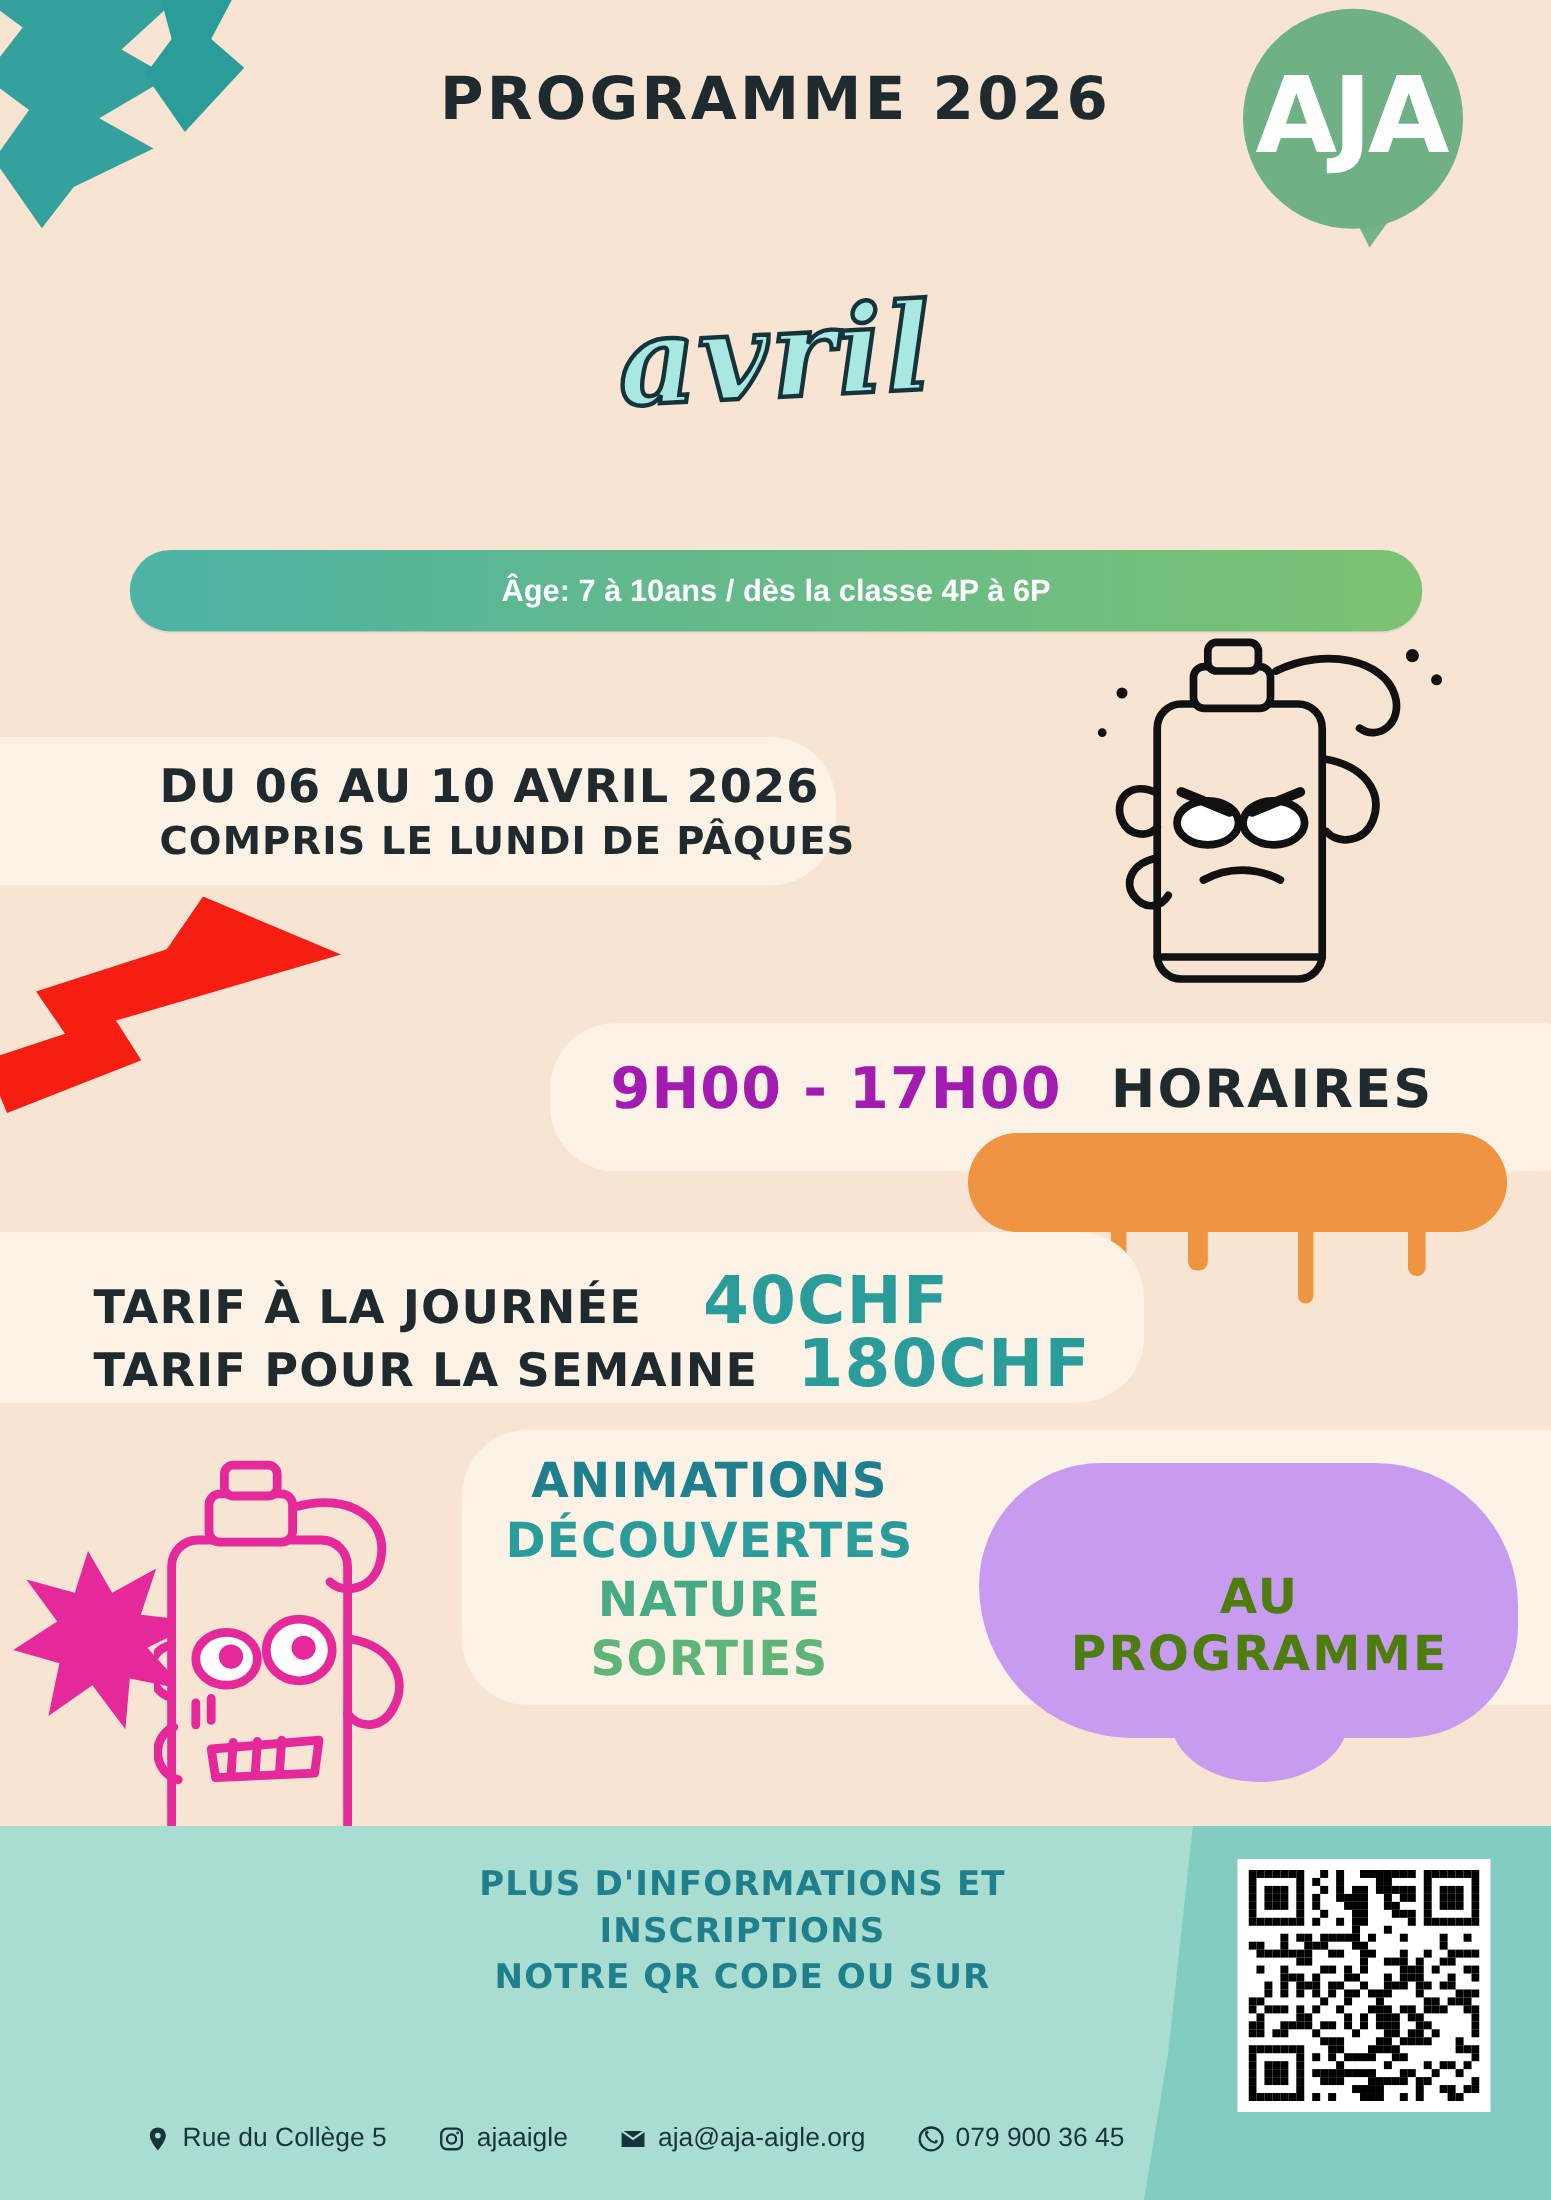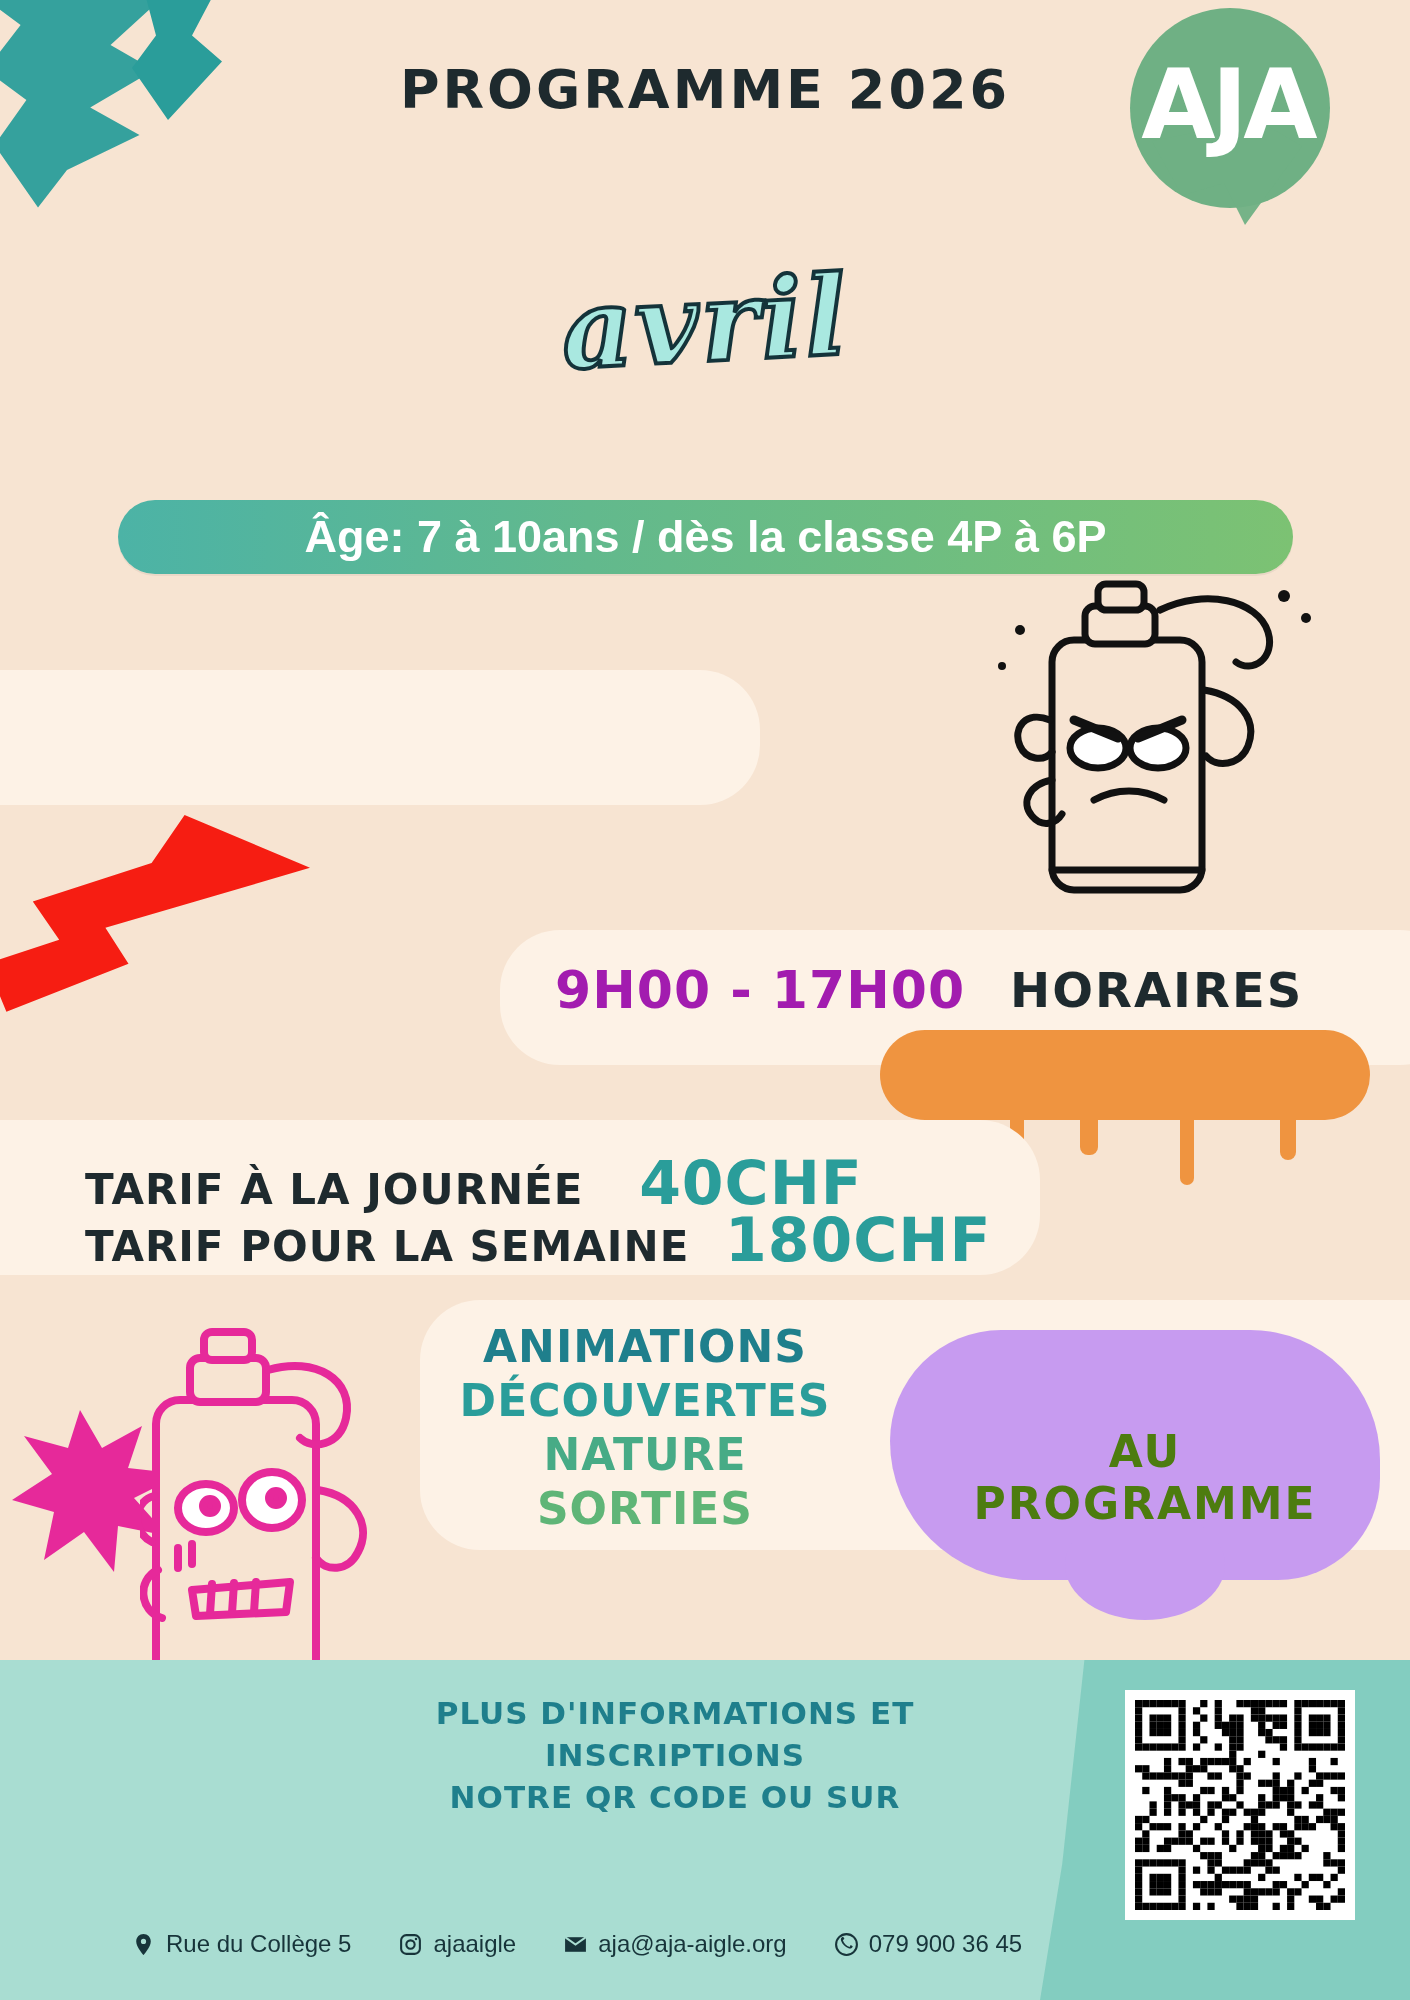--- a/index.html
+++ b/index.html
@@ -124,21 +124,21 @@
   
   .age-pill {
     position: absolute;
     left: 118px;
     top: 500px;
     width: 1175px;
     height: 74px;
     border-radius: 40px;
     background: linear-gradient(90deg, #4cb3a6 0%, #62b98d 40%, #7cc273 100%);
     color: #fff;
-    font-size: 45px;
+    font-size: 28px;
     font-weight: 700;
     display: flex;
     align-items: center;
     justify-content: center;
     box-shadow: 0 2px 0 rgba(0,0,0,.05);
   }
 
   
   .panel {
     position: absolute;
@@ -380,20 +380,24 @@
   <div class="logo-mark">AJA</div>
 
   <div class="prog-title">PROGRAMME 2026</div>
   <div class="avril">avril</div>
 
   <div class="age-pill">
     <span>Âge: 7 à 10ans / dès la classe 4P à 6P</span>
   </div>
 
   <div class="panel panel-dates"></div>
+  <div class="dates-text">
+    <div class="l1">DU 06 AU 10 AVRIL 2026</div>
+    <div class="l2">COMPRIS LE LUNDI DE PÂQUES</div>
+  </div>
 
   <div class="arrow-red"></div>
 
   <div class="can-black">
     <svg viewBox="0 0 330 370" width="330" height="370" aria-hidden="true">
       <g fill="none" stroke="#111" stroke-width="7" stroke-linecap="round" stroke-linejoin="round">
         <rect x="62" y="70" width="150" height="250" rx="22" fill="#f7e4d2"></rect>
         <rect x="95" y="36" width="70" height="38" rx="10" fill="#f7e4d2"></rect>
         <rect x="108" y="14" width="46" height="26" rx="8" fill="#f7e4d2"></rect>
         <path d="M170 40 C215 18 268 30 278 62 C286 88 262 104 246 92"></path>

